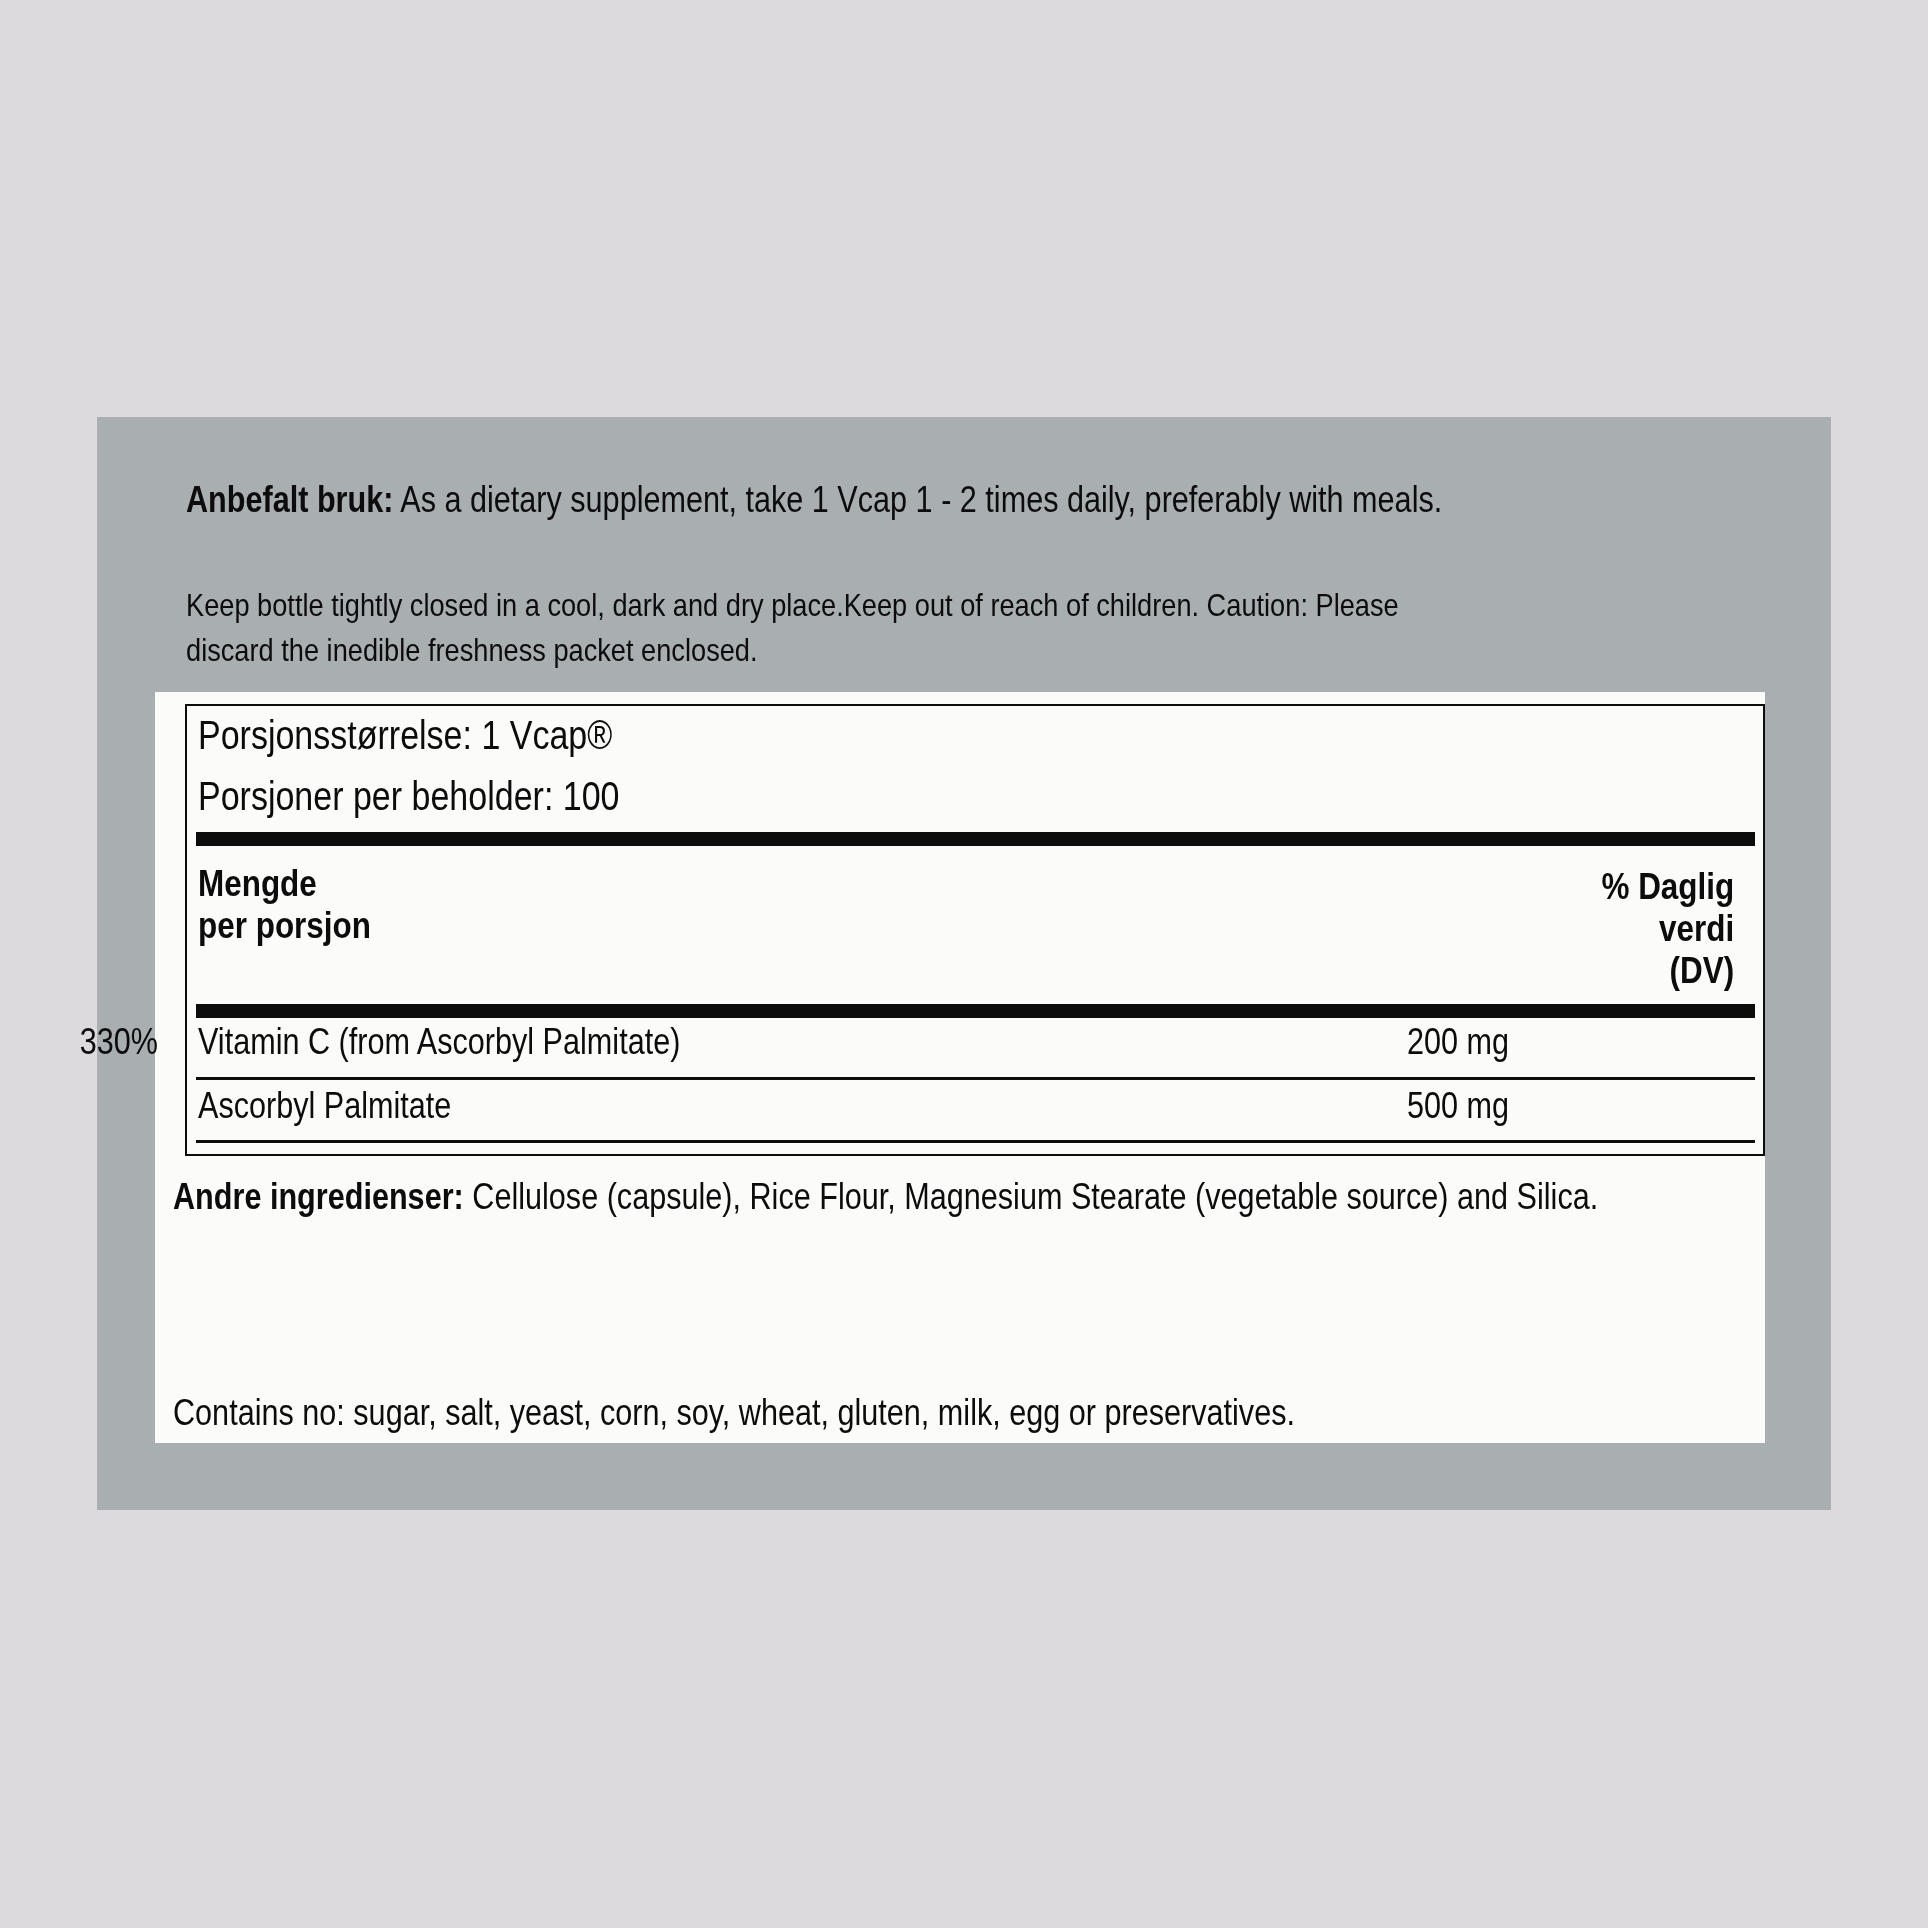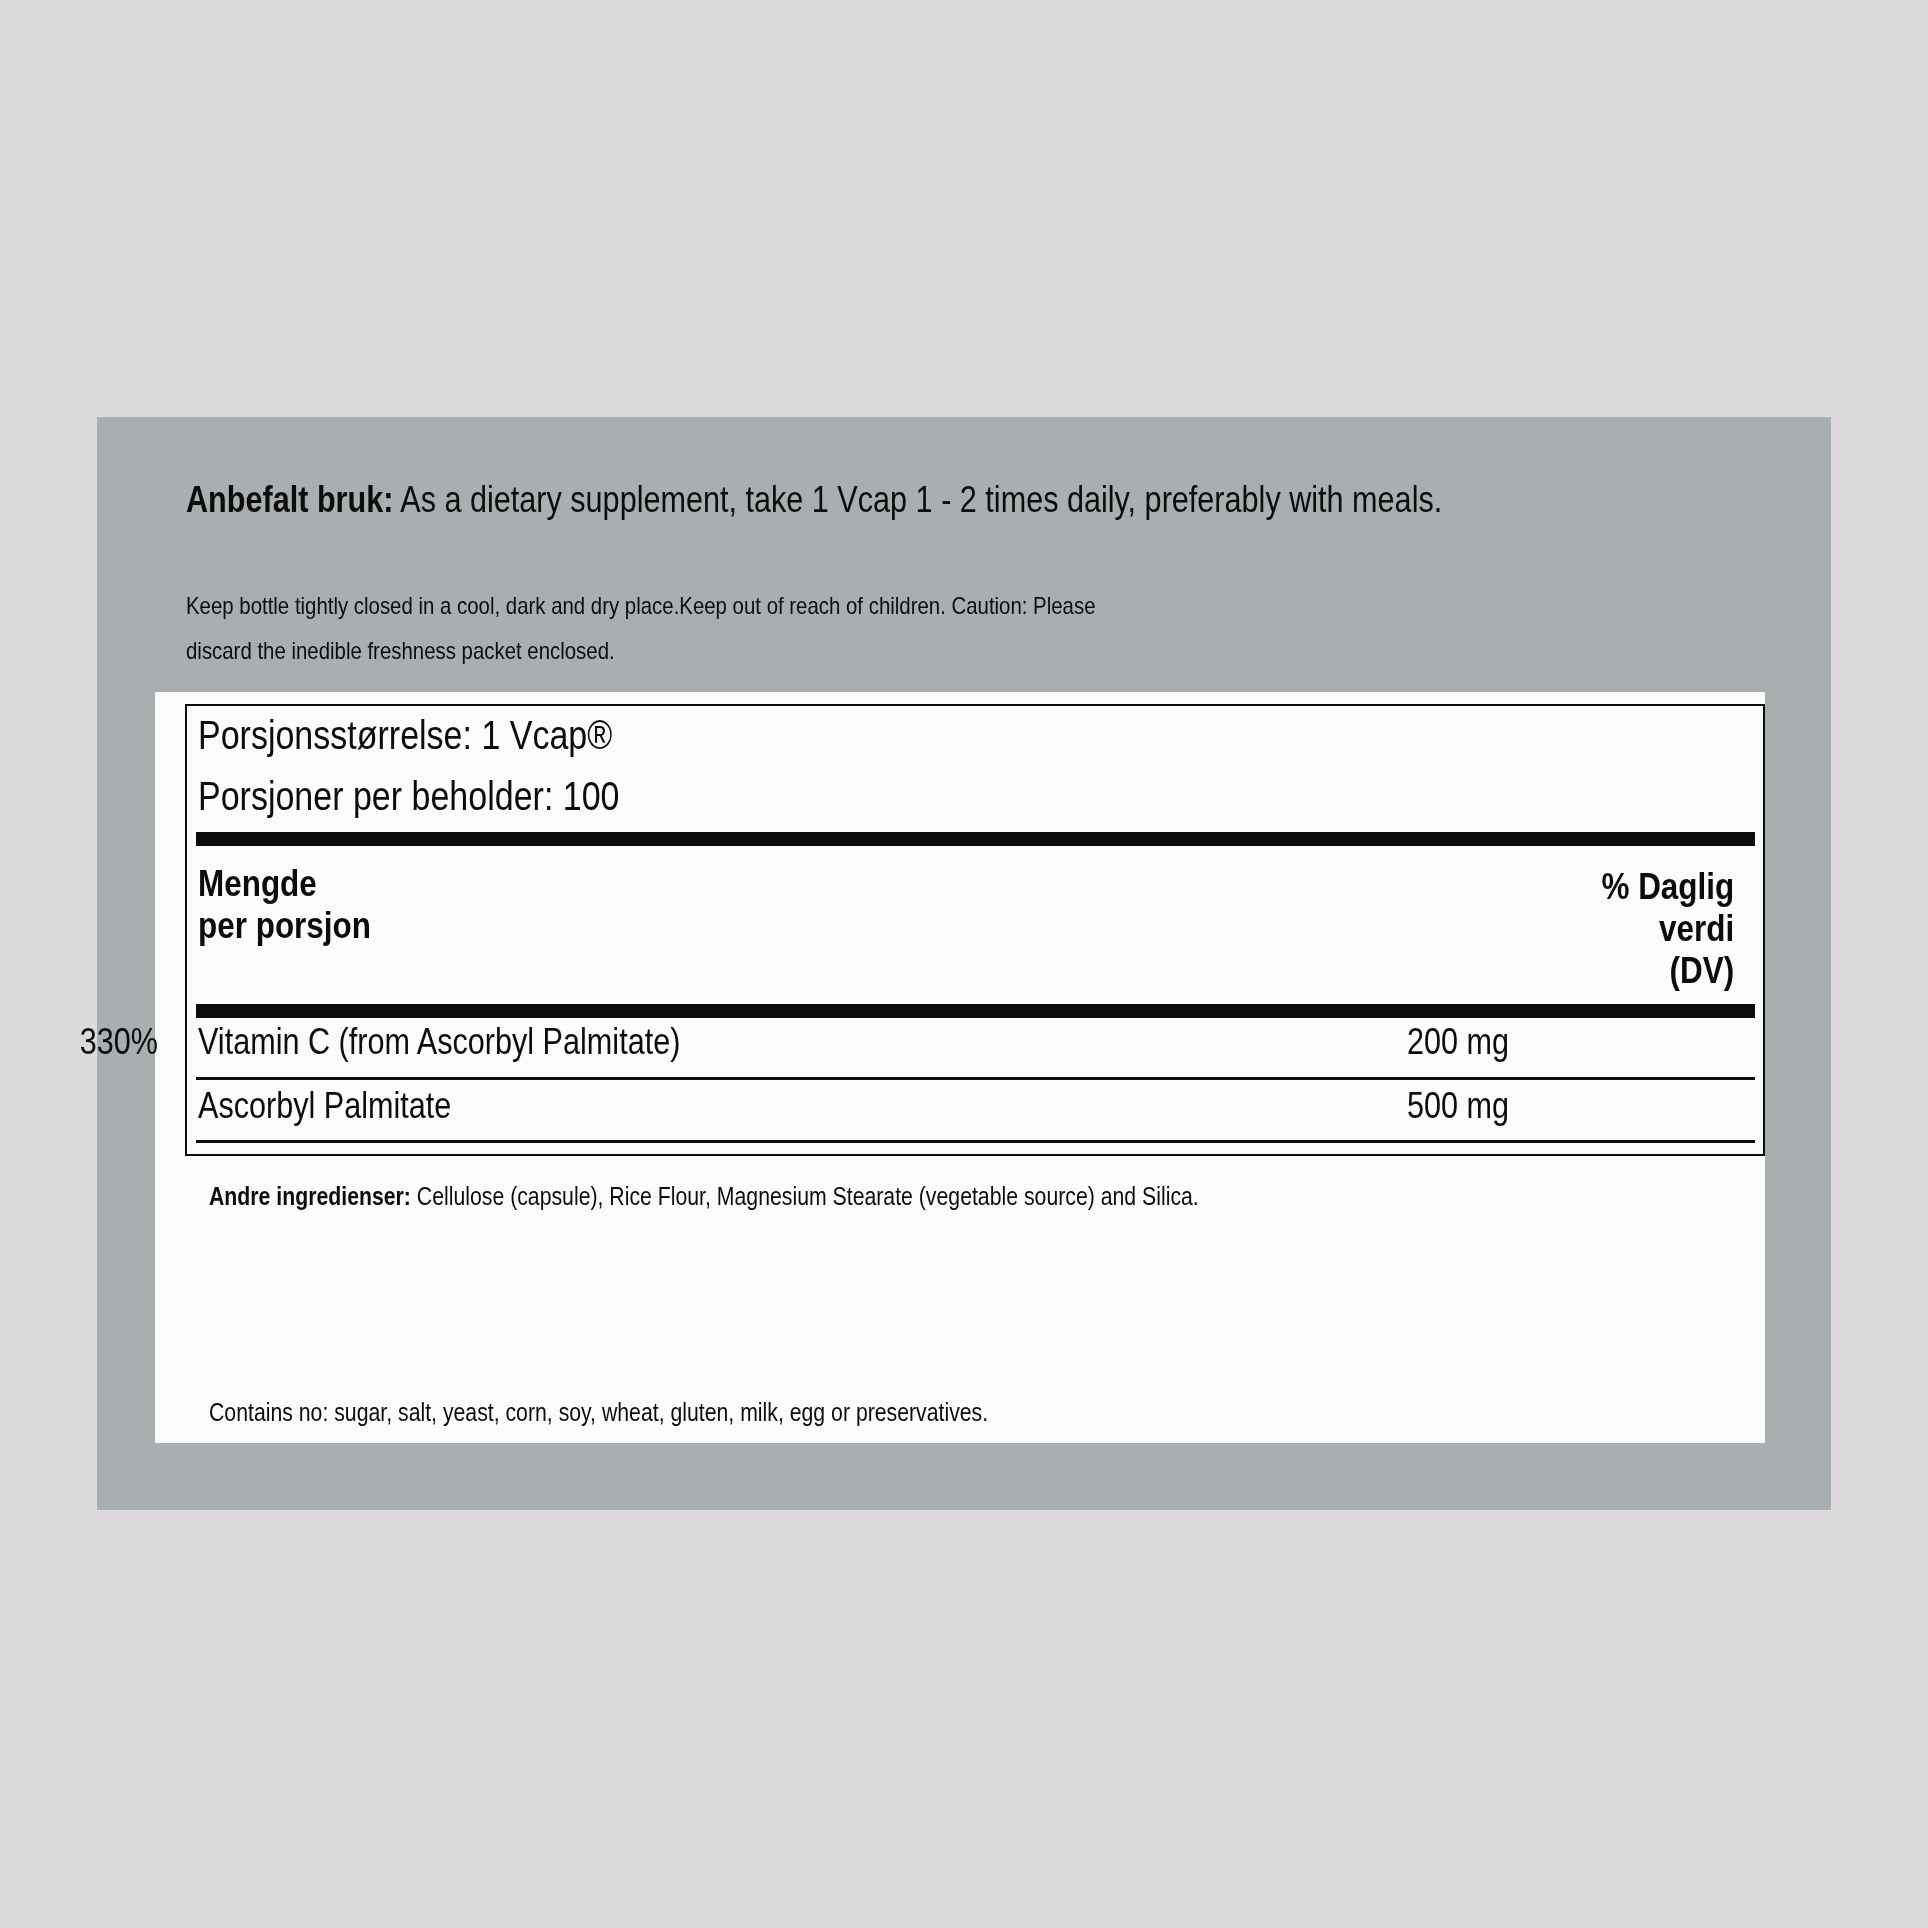--- a/index.html
+++ b/index.html
@@ -21,21 +21,21 @@
   .cx   { transform: scaleX(0.85); transform-origin: 0 0; white-space: nowrap; }
   .cx-r { transform: scaleX(0.85); transform-origin: 100% 0; white-space: nowrap; text-align: right; }
   .b { font-weight: 700; }
 
   .usage {
     position: absolute; left: 89px; top: 60px;
     font-size: 36px; line-height: 45px;
   }
   .storage {
     position: absolute; left: 89px; top: 166px;
-    font-size: 24px; line-height: 45px;
+    font-size: 32px; line-height: 45px;
   }
 
   .card {
     position: absolute; left: 58px; top: 275px;
     width: 1610px; height: 751px;
     background: #fbfcfa;
   }
   .facts-box {
     position: absolute; left: 30px; top: 12.2px;
     width: 1580px; height: 452px;
@@ -43,21 +43,21 @@
     box-sizing: border-box;
     background: #fbfcfa;
   }
   .facts-box > div { position: absolute; }
   .serving-line { font-size: 40px; line-height: 47px; }
   .rule-thick { background: #0c0c0c; height: 14px; left: 8.5px; right: 8.5px; }
   .rule-thin  { background: #0c0c0c; height: 2.8px;  left: 8.5px; right: 8.5px; }
   .hdr { font-size: 37px; line-height: 42px; font-weight: 700; }
   .cell { font-size: 36px; line-height: 41px; }
 
-  .para { position: absolute; font-size: 25px; line-height: 45px; margin-left: 36px; }
+  .para { position: absolute; font-size: 36px; line-height: 45px; }
 </style>
 </head>
 <body>
 
 <div class="panel">
 
   <div class="usage">
     <div class="cx">
       <span class="b">Anbefalt bruk:</span>
       <span>As a dietary supplement, take 1 Vcap 1 - 2 times daily, preferably with meals.</span>

